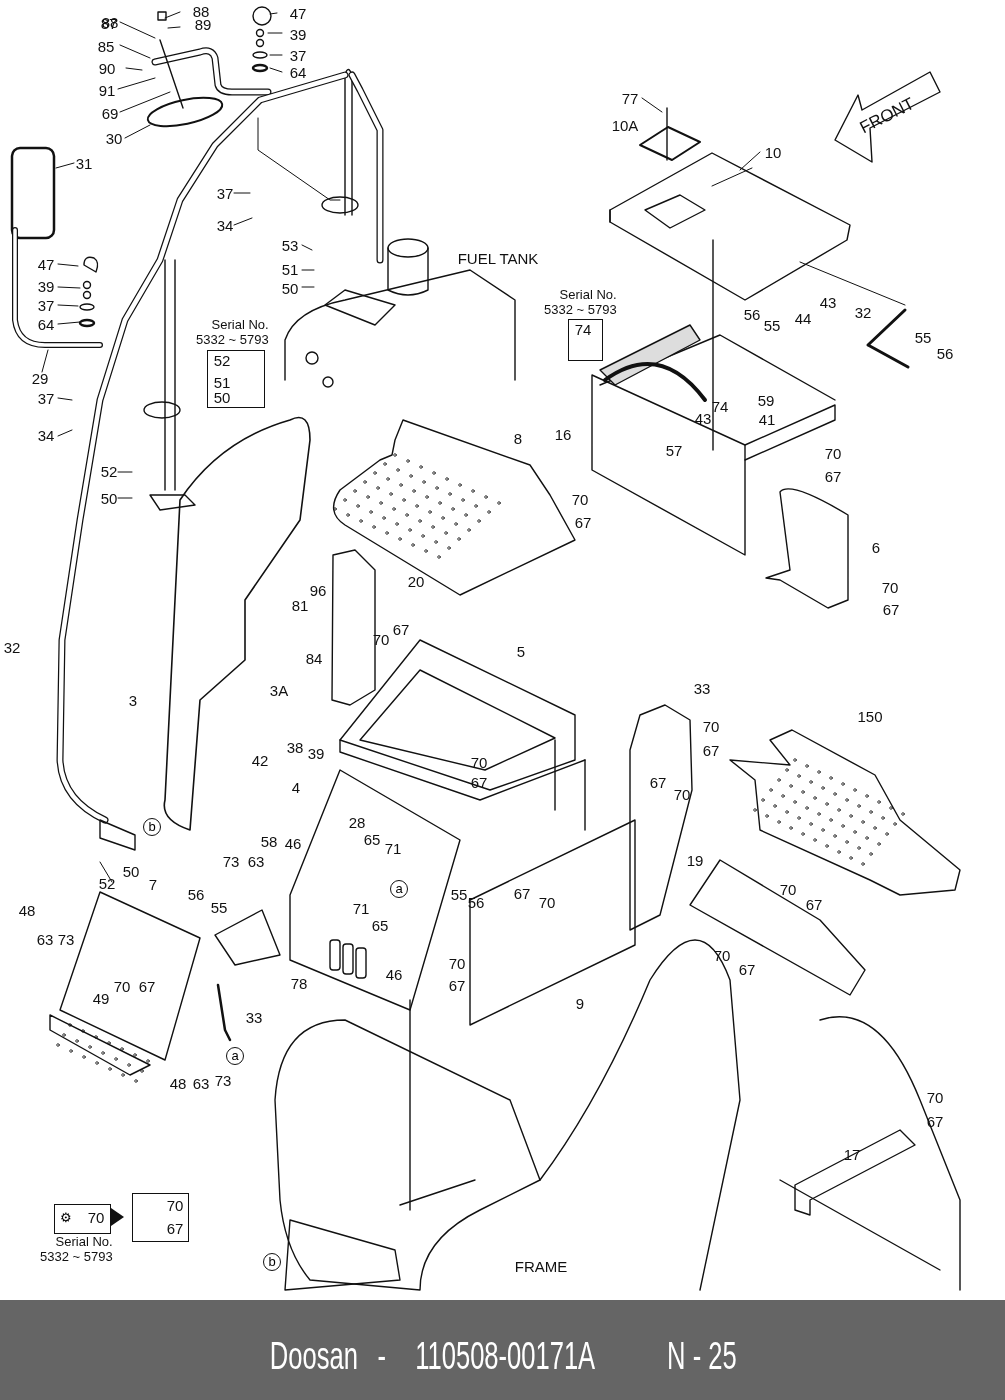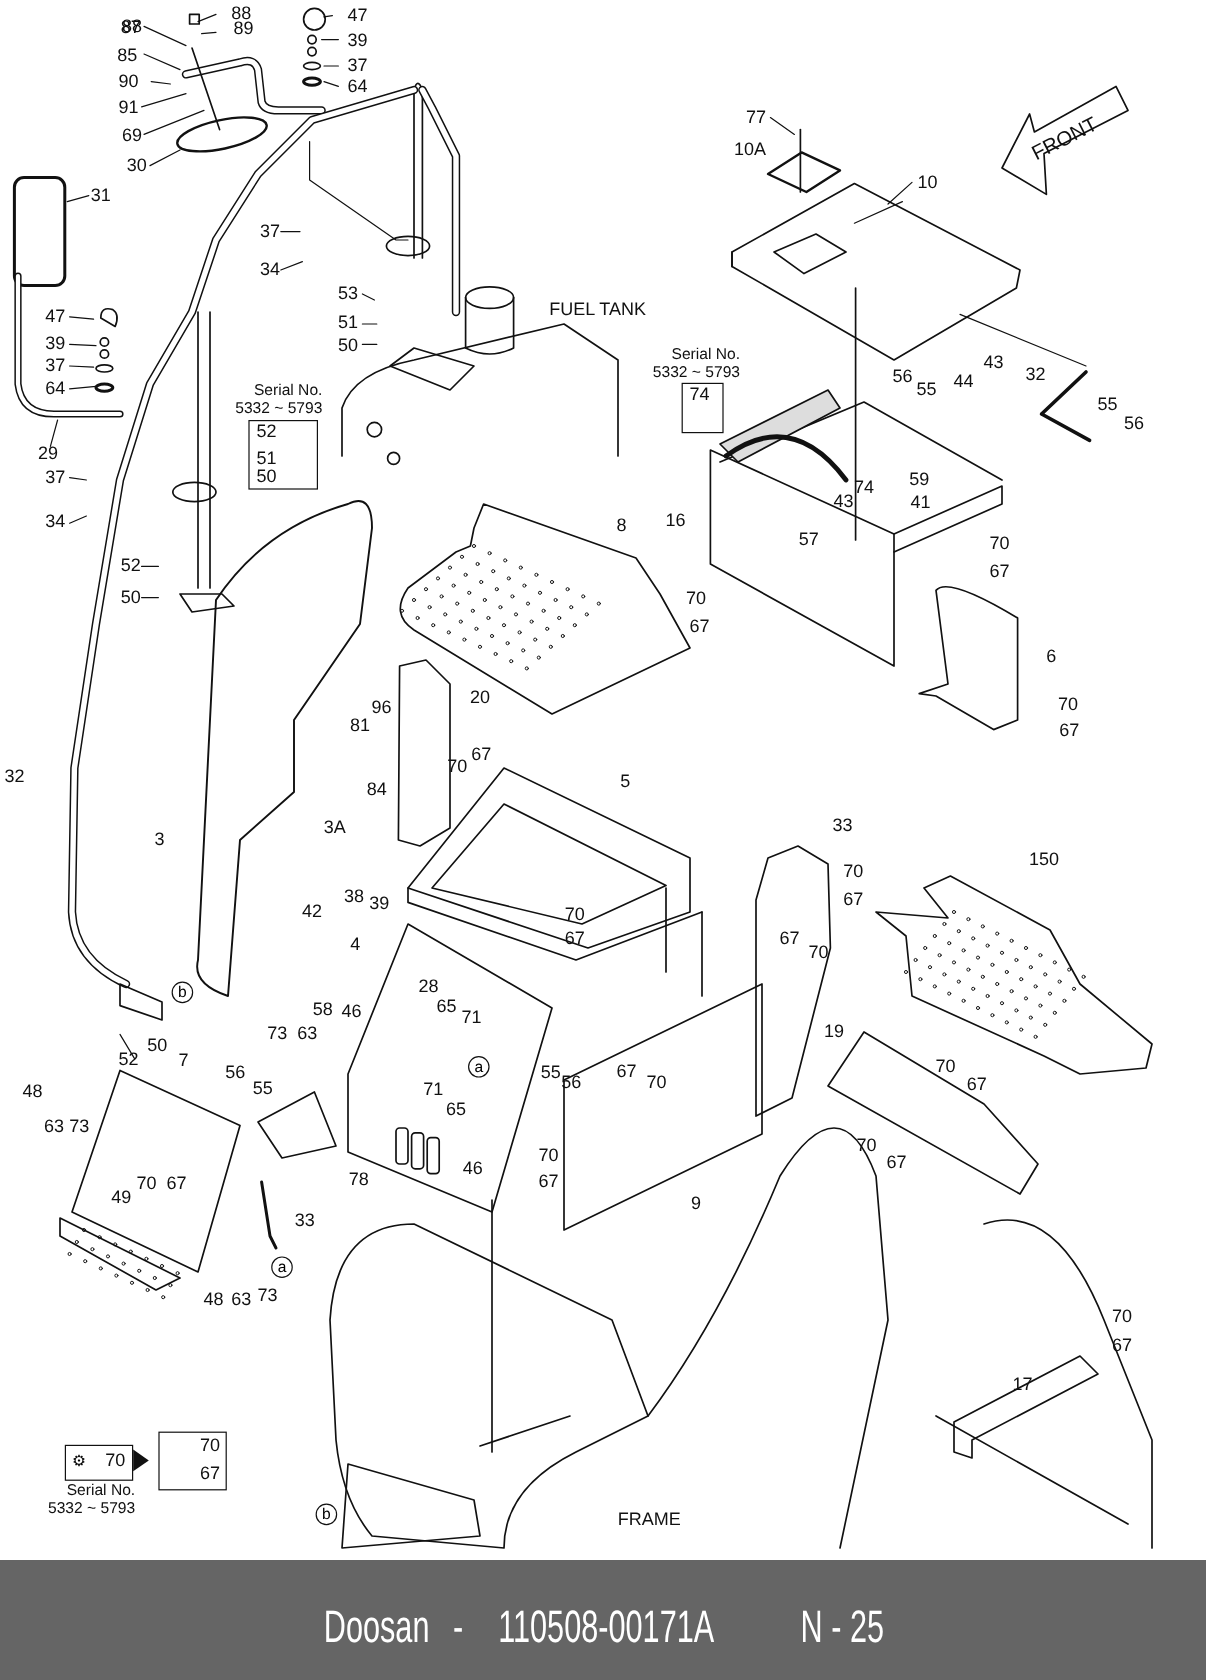--- a/index.html
+++ b/index.html
@@ -367,21 +367,21 @@
   <span class="lbl" style="left:833px;top:453px">70</span>
   <span class="lbl" style="left:833px;top:476px">67</span>
   <span class="lbl" style="left:876px;top:547px">6</span>
   <span class="lbl" style="left:890px;top:587px">70</span>
   <span class="lbl" style="left:891px;top:609px">67</span>
 
   <span class="lbl" style="left:518px;top:438px">8</span>
   <span class="lbl" style="left:580px;top:499px">70</span>
   <span class="lbl" style="left:583px;top:522px">67</span>
 
-  <span class="lbl" style="left:400px;top:581px">20</span>
+  <span class="lbl" style="left:416px;top:581px">20</span>
   <span class="lbl" style="left:318px;top:590px">96</span>
   <span class="lbl" style="left:300px;top:605px">81</span>
   <span class="lbl" style="left:314px;top:658px">84</span>
   <span class="lbl" style="left:401px;top:629px">67</span>
   <span class="lbl" style="left:381px;top:639px">70</span>
   <span class="lbl" style="left:521px;top:651px">5</span>
 
   <span class="lbl" style="left:279px;top:690px">3A</span>
   <span class="lbl" style="left:260px;top:760px">42</span>
   <span class="lbl" style="left:295px;top:747px">38</span>

